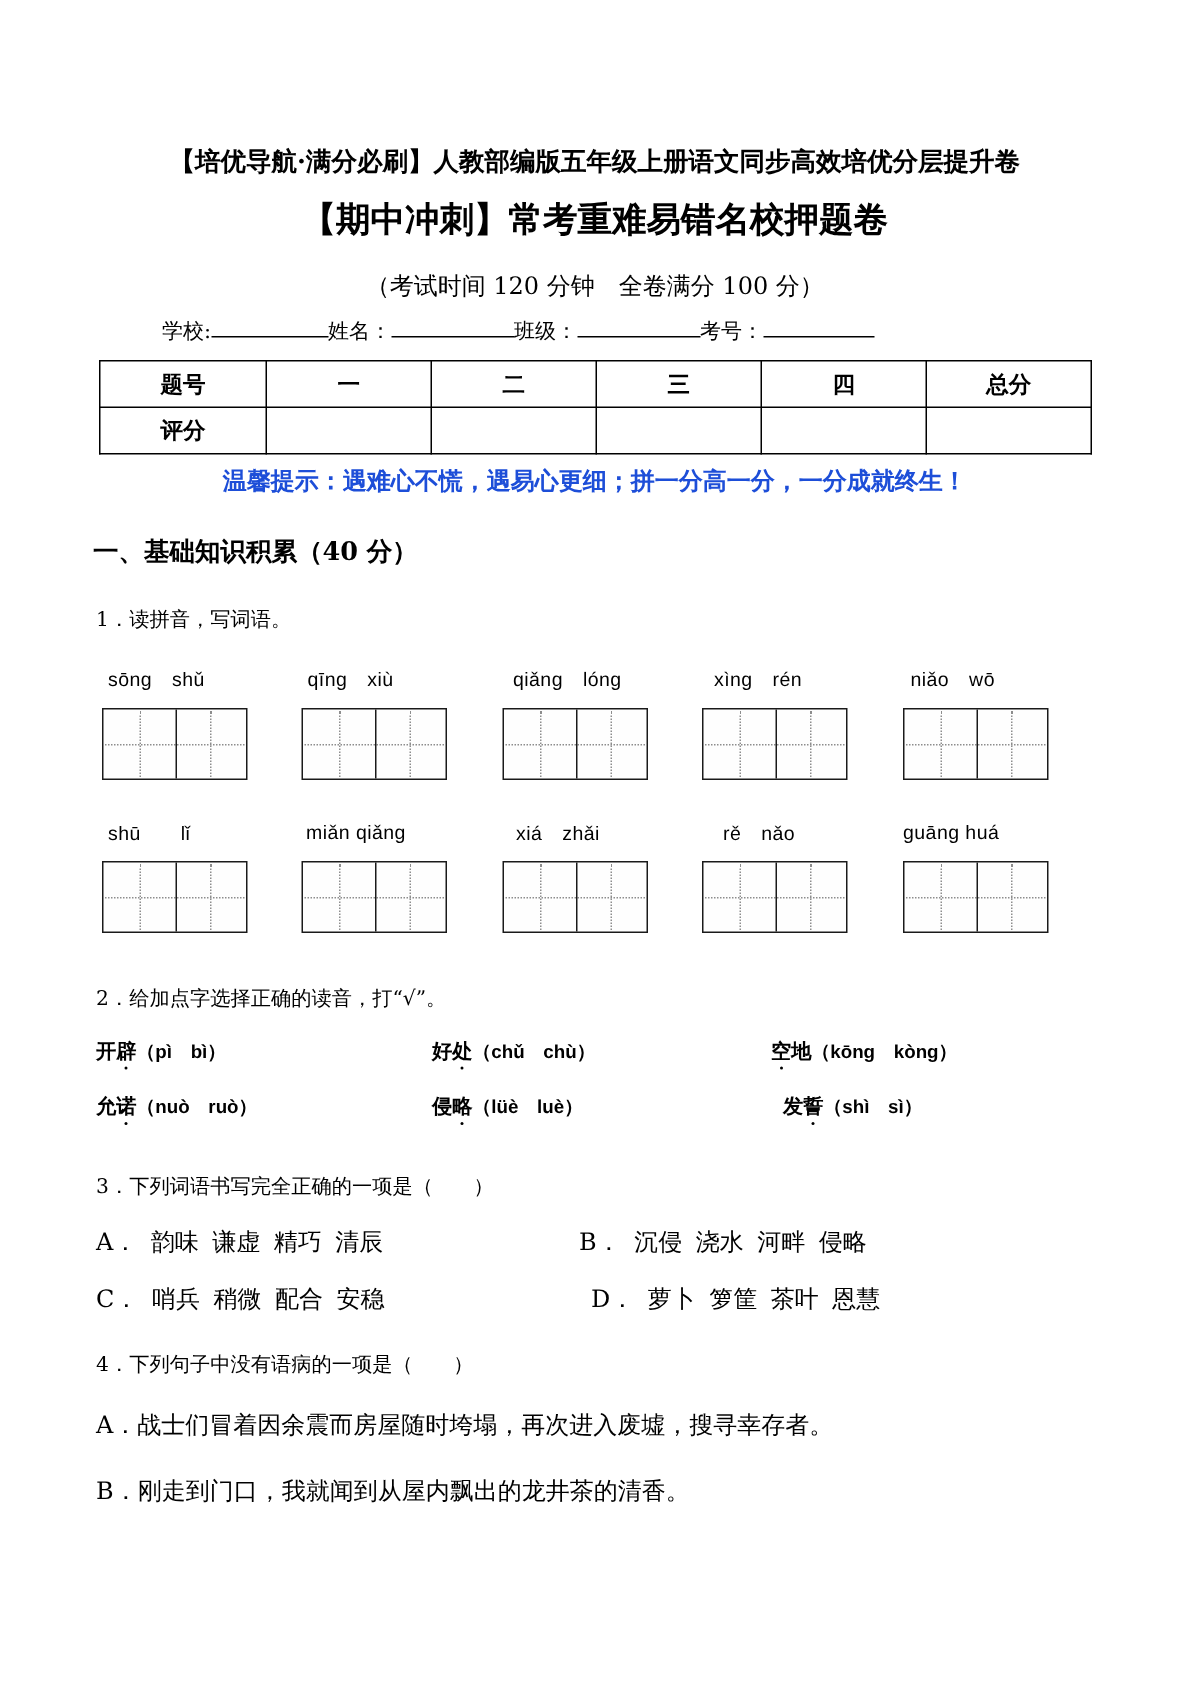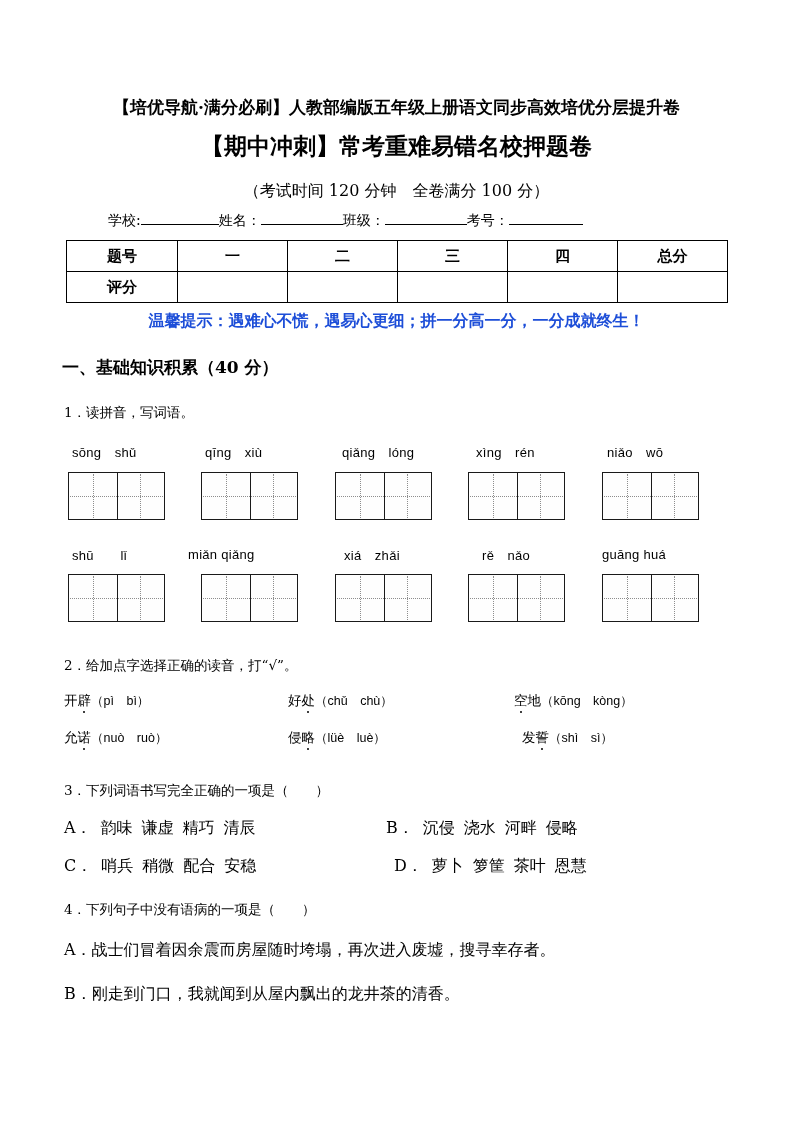--- a/index.html
+++ b/index.html
@@ -172,20 +172,21 @@
     height: 0;
     border-top: 1px dotted #8d8d8d;
   }
 
   
   .choice-line {
     position: absolute;
     left: 64px;
     width: 690px;
     height: 22px;
+    font-weight: bold;
   }
   .choice-item {
     position: absolute;
     font-size: 13.5px;
     white-space: nowrap;
     font-family: "DejaVu Serif", "Liberation Serif", serif;
   }
   .dotted-char {
     position: relative;
     display: inline-block;
@@ -299,21 +300,21 @@
     <div class="tzg" style="left:538px;">
         <span class="dotv a"></span>
         <span class="dotv b"></span>
         <span class="doth"></span>
         <span class="vmid"></span>
       </div>
   </div>
 
   <div class="py-row" style="top:547px;">
     <span class="py-item" style="left:8px;">shū　　lǐ</span>
-    <span class="py-item" style="left:124px;text-align:center;">miǎn qiǎng</span>
+    <span class="py-item" style="left:140px;text-align:center;">miǎn qiǎng</span>
     <span class="py-item" style="left:280px;">xiá　zhǎi</span>
     <span class="py-item" style="left:418px;">rě　nǎo</span>
     <span class="py-item" style="left:538px;">guāng huá</span>
   </div>
 
   <div class="grid-row" style="top:574px;">
     <div class="tzg" style="left:4px;">
         <span class="dotv a"></span>
         <span class="dotv b"></span>
         <span class="doth"></span>

